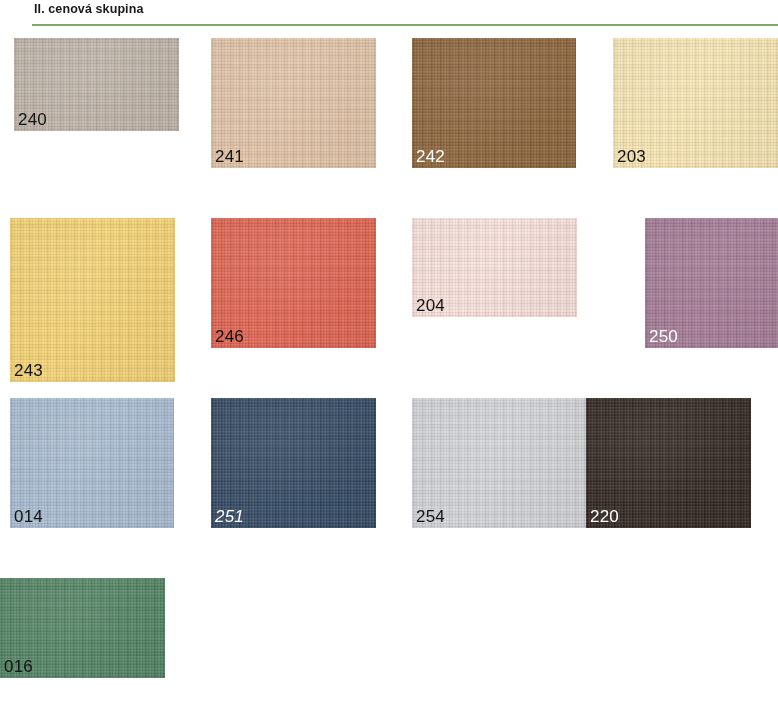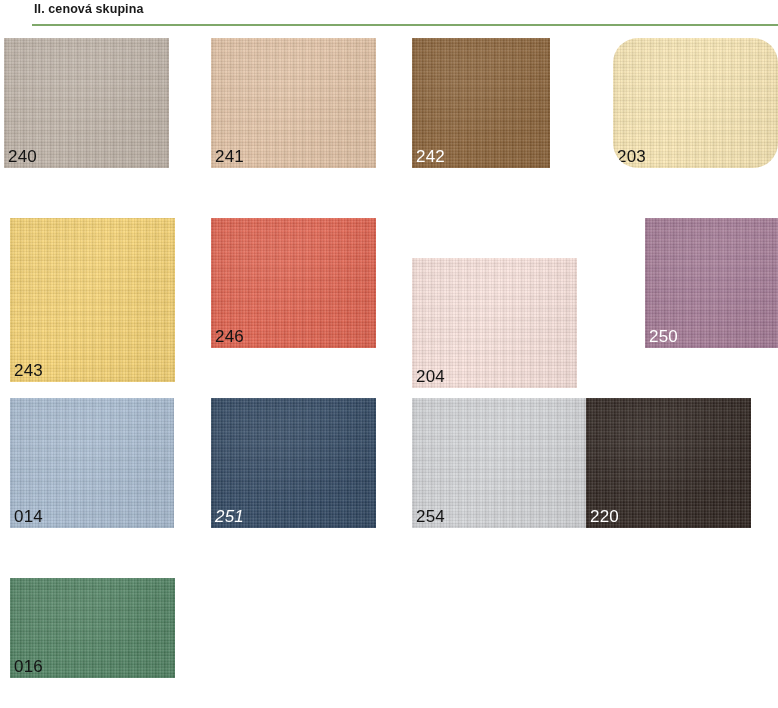--- a/index.html
+++ b/index.html
@@ -119,57 +119,57 @@
 </style>
 </head>
 <body>
 
 <div id="page-header">
   <div id="page-title">II. cenová skupina</div>
   <div id="header-rule" style="background: rgb(127, 168, 106);"></div>
 </div>
 
 <div id="swatch-grid">
-    <div class="swatch" style="left: 4px; top: 0px; width: 165px; height: 130px; text-align: right;">
+    <div class="swatch" style="left: 14px; top: 0px; width: 165px; height: 93px; text-align: right;">
       <div class="swatch-color" style="background: rgb(192, 180, 168);"></div>
       <div class="swatch-texture"></div>
       <div class="swatch-sheen"></div>
       <div class="swatch-label dark">240</div>
     </div>
     <div class="swatch" style="left: 211px; top: 0px; width: 165px; height: 130px;">
       <div class="swatch-color" style="background: rgb(228, 196, 166);"></div>
       <div class="swatch-texture"></div>
       <div class="swatch-sheen"></div>
       <div class="swatch-label dark">241</div>
     </div>
-    <div class="swatch" style="left: 412px; top: 0px; width: 138px; height: 130px;">
+    <div class="swatch" style="left: 412px; top: 0px; width: 164px; height: 130px;">
       <div class="swatch-color" style="background: rgb(138, 97, 54);"></div>
       <div class="swatch-texture"></div>
       <div class="swatch-sheen"></div>
       <div class="swatch-label light">242</div>
     </div>
-    <div class="swatch" style="left: 613px; top: 0px; width: 165px; height: 130px; border-radius: 25px;">
+    <div class="swatch" style="left: 613px; top: 0px; width: 165px; height: 130px;">
       <div class="swatch-color" style="background: rgb(251, 232, 180);"></div>
       <div class="swatch-texture"></div>
       <div class="swatch-sheen"></div>
       <div class="swatch-label dark">203</div>
     </div>
     <div class="swatch" style="left: 10px; top: 180px; width: 165px; height: 164px;">
       <div class="swatch-color" style="background: rgb(248, 212, 114);"></div>
       <div class="swatch-texture"></div>
       <div class="swatch-sheen"></div>
       <div class="swatch-label dark">243</div>
     </div>
     <div class="swatch" style="left: 211px; top: 180px; width: 165px; height: 130px;">
       <div class="swatch-color" style="background: rgb(226, 96, 76);"></div>
       <div class="swatch-texture"></div>
       <div class="swatch-sheen"></div>
       <div class="swatch-label dark">246</div>
     </div>
-    <div class="swatch" style="left: 412px; top: 180px; width: 165px; height: 130px; margin-top: 40px;">
+    <div class="swatch" style="left: 412px; top: 180px; width: 165px; height: 99px;">
       <div class="swatch-color" style="background: rgb(251, 227, 221);"></div>
       <div class="swatch-texture"></div>
       <div class="swatch-sheen"></div>
       <div class="swatch-label dark">204</div>
     </div>
     <div class="swatch" style="left: 613px; top: 180px; width: 165px; height: 130px; margin-left: 32px;">
       <div class="swatch-color" style="background: rgb(163, 120, 148);"></div>
       <div class="swatch-texture"></div>
       <div class="swatch-sheen"></div>
       <div class="swatch-label light">250</div>
@@ -191,19 +191,19 @@
       <div class="swatch-texture"></div>
       <div class="swatch-sheen"></div>
       <div class="swatch-label dark">254</div>
     </div>
     <div class="swatch" style="left: 586px; top: 360px; width: 165px; height: 130px;">
       <div class="swatch-color" style="background: rgb(43, 33, 28);"></div>
       <div class="swatch-texture"></div>
       <div class="swatch-sheen"></div>
       <div class="swatch-label light">220</div>
     </div>
-    <div class="swatch" style="left: 10px; top: 540px; width: 165px; height: 100px; text-align: center;">
+    <div class="swatch" style="left: 0; top: 540px; width: 165px; height: 100px; text-align: center;">
       <div class="swatch-color" style="background: rgb(78, 129, 96);"></div>
       <div class="swatch-texture"></div>
       <div class="swatch-sheen"></div>
       <div class="swatch-label dark">016</div>
     </div>
   </div>
 
 </body></html>

